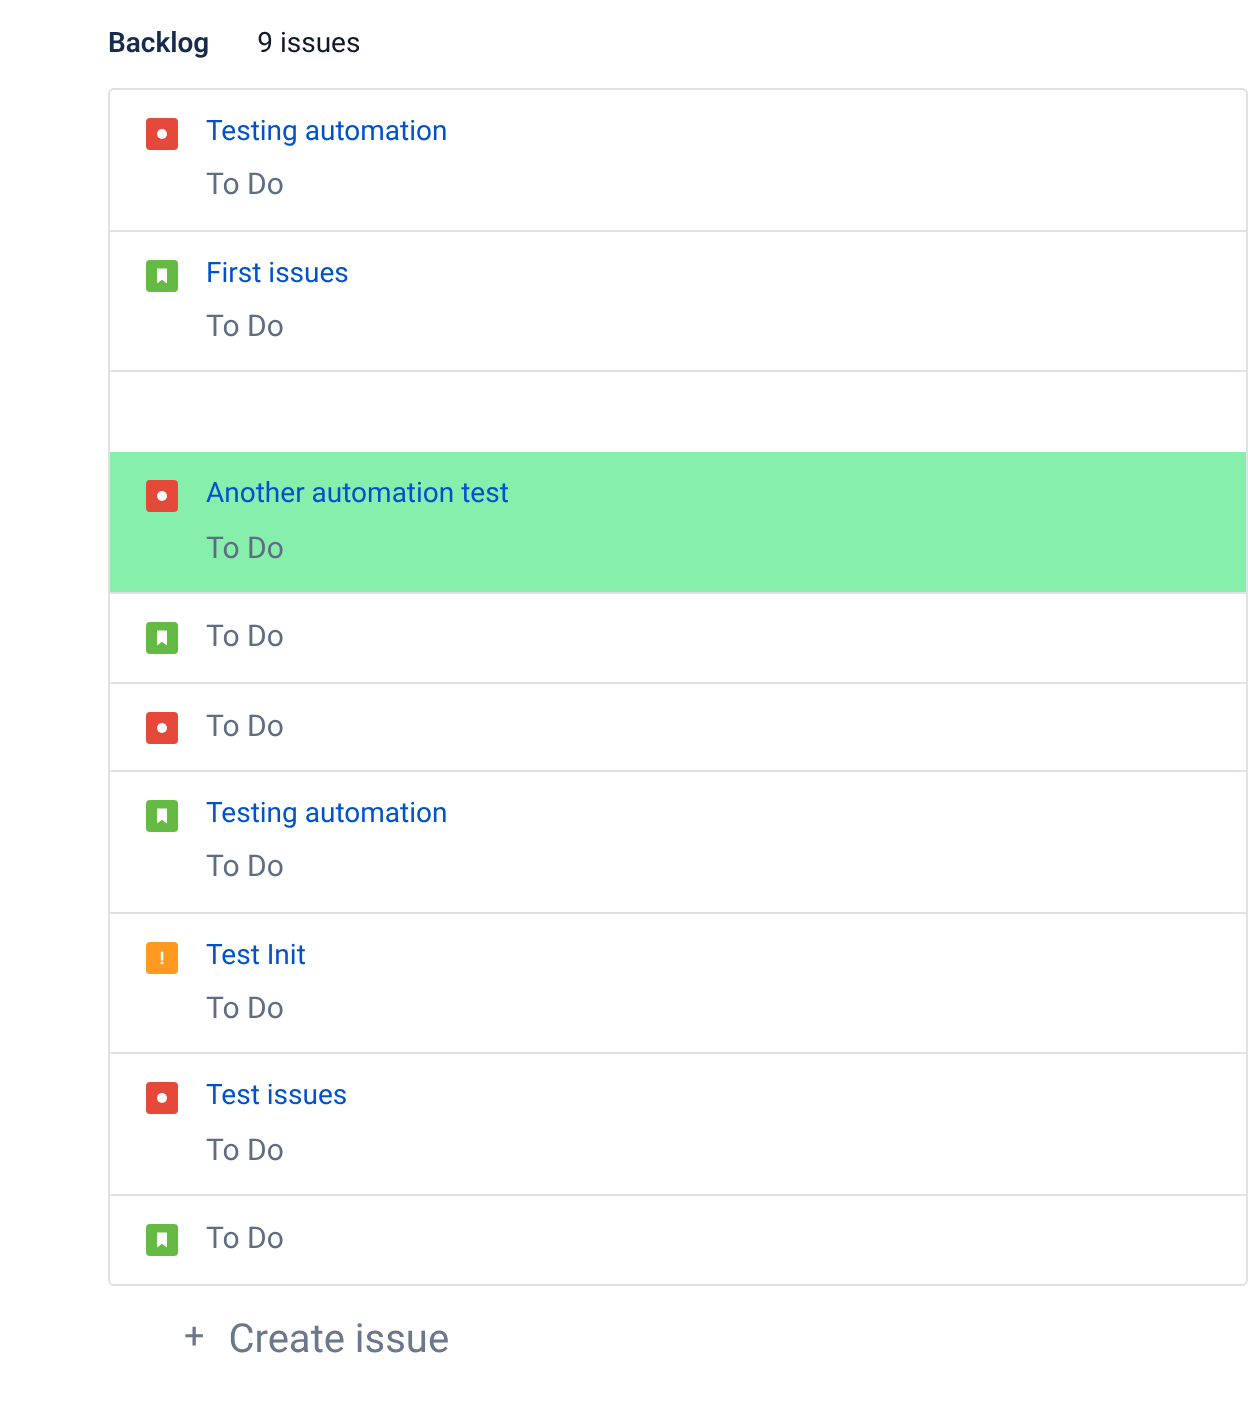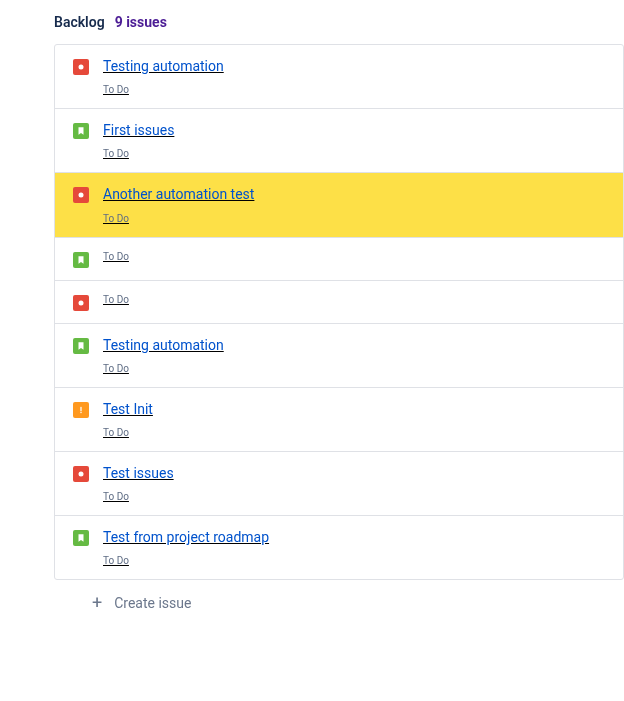--- a/index.html
+++ b/index.html
@@ -11,51 +11,51 @@
       font-family: -apple-system, BlinkMacSystemFont, "Segoe UI", Roboto, "Helvetica Neue", Arial, sans-serif;
       background: #fff;
       width: 624px;
       height: 701px;
       overflow: hidden;
     }
     .header {
       display: flex;
       align-items: center;
       padding: 14px 0 14px 54px;
-      gap: 10px;
+      gap: 24px;
     }
     .header-title {
       font-size: 14px;
       font-weight: 600;
       color: #172b4d;
     }
     .header-count {
       font-size: 14px;
-      color: #4c1d95;
-      font-weight: 700;
+      color: #0f172a;
+      font-weight: 400;
     }
     .list-container {
       border: 1px solid #dfe1e6;
       border-radius: 3px;
       margin-left: 54px;
     }
     .issue-row {
       display: flex;
       flex-direction: row;
       padding: 12px 18px 12px 18px;
       border-bottom: 1px solid #dfe1e6;
       gap: 14px;
       cursor: pointer;
-      text-decoration: underline;
     }
     .issue-row:last-child {
       border-bottom: none;
     }
     .issue-row.selected {
-      background: #fde047;
+      background: #86efac;
+      margin-top: 40px;
     }
     .issue-icon {
       width: 16px;
       height: 16px;
       border-radius: 2px;
       display: flex;
       align-items: center;
       justify-content: center;
       flex-shrink: 0;
       margin-top: 2px;
@@ -78,40 +78,40 @@
       display: flex;
       flex-direction: column;
       gap: 8px;
     }
     .issue-title {
       font-size: 14px;
       color: #0052cc;
       line-height: 1.3;
     }
     .issue-status {
-      font-size: 10px;
+      font-size: 15px;
       color: #5e6c84;
       line-height: 1.3;
     }
     .create-row {
       display: flex;
       align-items: center;
       padding: 14px 18px 14px 92px;
       gap: 12px;
       cursor: pointer;
       color: #6b778c;
     }
     .create-plus {
       font-size: 18px;
       font-weight: 400;
       color: #6b778c;
       line-height: 1;
     }
     .create-label {
-      font-size: 14px;
+      font-size: 20px;
       color: #6b778c;
     }
   </style>
 </head>
 <body>
 
 <div class="header">
   <span class="header-title">Backlog</span>
   <span class="header-count">9 issues</span>
 </div>
@@ -204,21 +204,20 @@
         <div class="issue-status">To Do</div>
       </div>
     </div>
     <div class="issue-row">
       <div class="issue-icon story">
         <svg viewBox="0 0 16 16">
           <path d="M4 2 L12 2 L12 14 L8 11 L4 14 Z" fill="#fff"></path>
         </svg>
       </div>
       <div class="issue-content">
-        <div class="issue-title">Test from project roadmap</div>
         <div class="issue-status">To Do</div>
       </div>
     </div>
   </div>
 
 <div class="create-row">
   <span class="create-plus">+</span>
   <span class="create-label">Create issue</span>
 </div>
 

